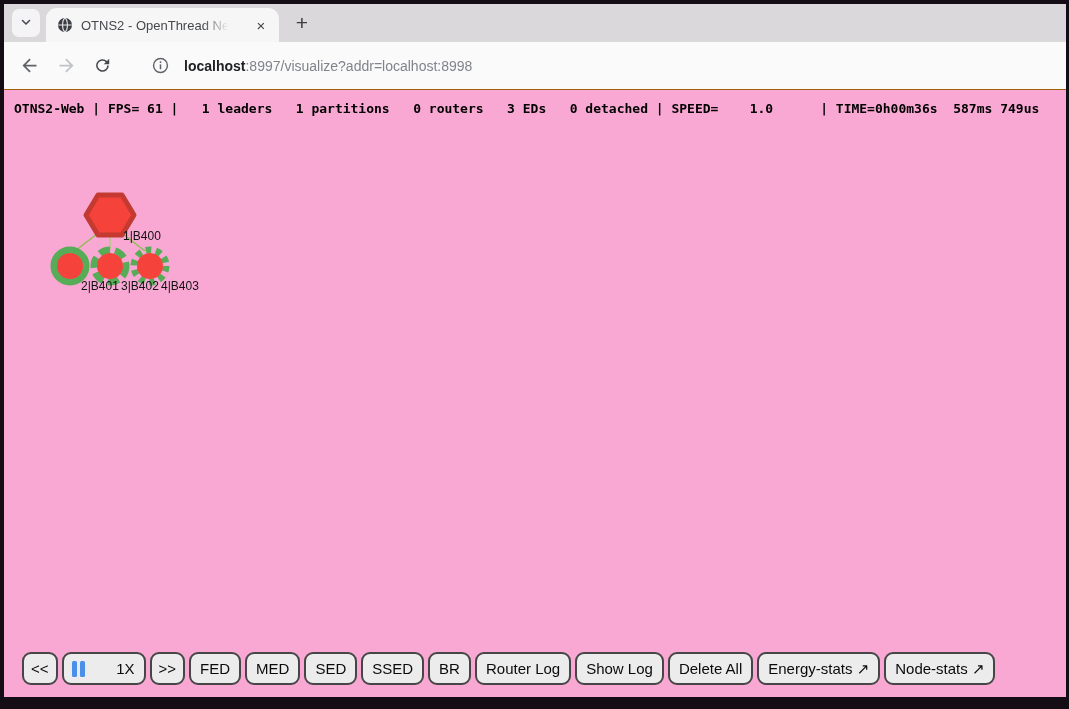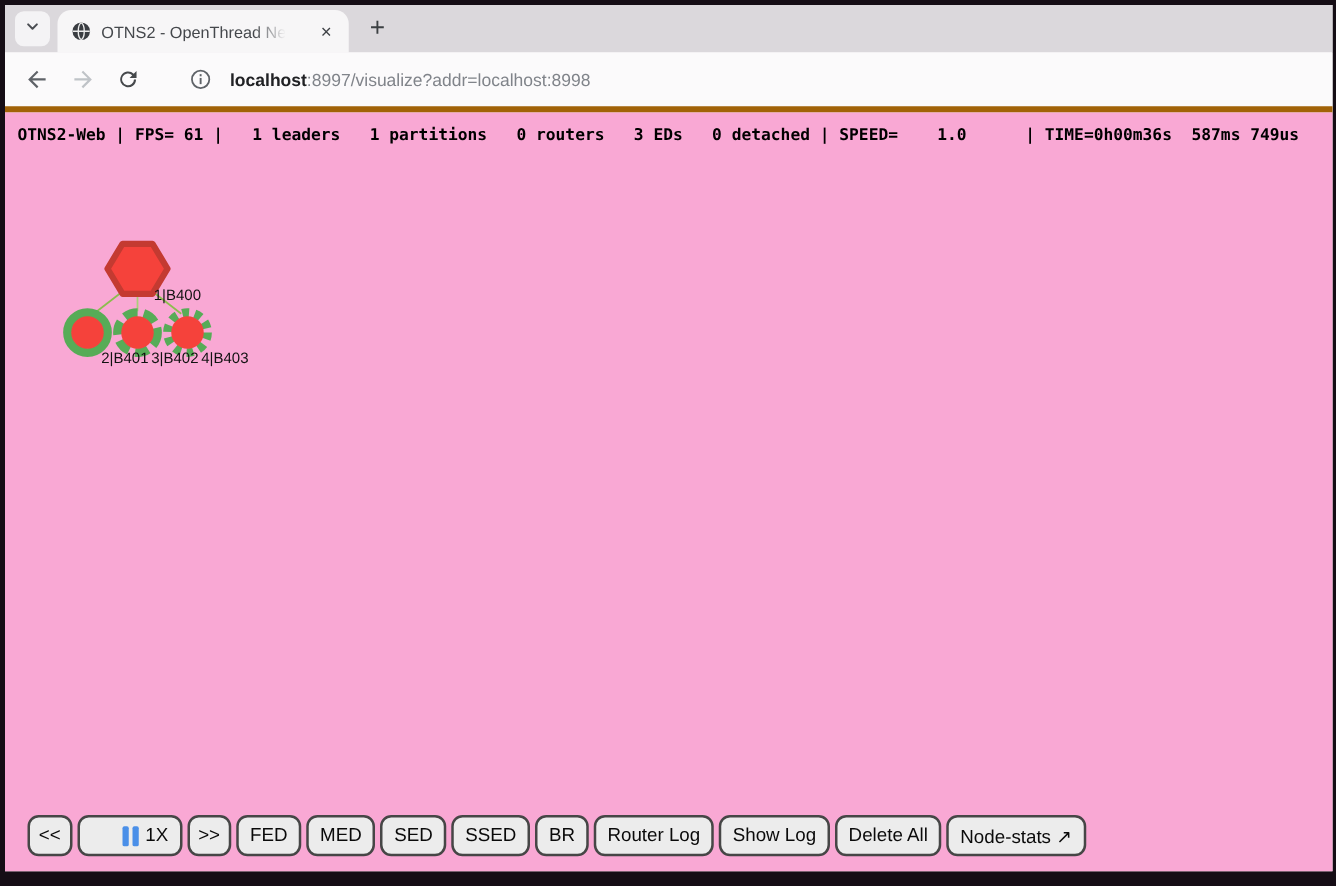--- a/index.html
+++ b/index.html
@@ -49,21 +49,21 @@
     font-size:15px; color:#3f4246; cursor:pointer;
   }
   .newtab-btn {
     align-self:center; width:28px; height:28px; margin-left:9px;
     display:flex; align-items:center; justify-content:center;
     font-size:21px; color:#3c4043; cursor:pointer;
   }
   
   .toolbar {
     height:48px; background:#fbfafb; flex:none;
-    border-bottom:5px solid #a16207;
+    border-bottom:1px solid #a16207;
     display:flex; align-items:center; padding-left:14px;
   }
   .nav-icon { width:22px; height:22px; margin-right:15px; display:flex; align-items:center; justify-content:center; cursor:pointer; }
   .nav-icon.reload { width:20px; }
   .info-icon { width:19px; height:19px; margin-left:24px; margin-right:0; }
   .url-text { margin-left:14px; font-size:14px; white-space:nowrap; cursor:text; }
   .url-host { color:#202124; font-weight:600; }
   .url-rest { color:#80848a; }
   
   .content { flex:1; position:relative; background:#f9a8d4; overflow:hidden; }
@@ -87,21 +87,21 @@
   .btn {
     height:33px; background:#ececec;
     border:2px solid #464646; border-radius:9px;
     font-family:"Liberation Sans", sans-serif;
     font-size:15px; color:#0a0a0a;
     display:flex; align-items:center; justify-content:center;
     padding:0 9px; white-space:nowrap; cursor:pointer;
   }
   .btn.small { padding:0 7px; }
   .btn.speed {
-    width:84px; justify-content:flex-end; padding-left:8px; gap:5px;
+    width:84px; justify-content:space-between; padding-left:8px; gap:5px;
   }
   .pause-bars { display:flex; gap:3px; }
   .pause-bars i { display:block; width:5px; height:16px; background:#4a8fe8; border-radius:1.5px; }
 </style>
 </head>
 <body>
 
 <div class="window">
 
   <div class="tabbar">
@@ -197,17 +197,18 @@
       </div>
       <div class="btn small">&gt;&gt;</div>
       <div class="btn">FED</div>
       <div class="btn">MED</div>
       <div class="btn">SED</div>
       <div class="btn">SSED</div>
       <div class="btn">BR</div>
       <div class="btn">Router Log</div>
       <div class="btn">Show Log</div>
       <div class="btn">Delete All</div>
+      <div class="btn">Energy-stats ↗</div>
       <div class="btn">Node-stats ↗</div>
     </div>
   </div>
 
 </div>
 
 </body></html>

